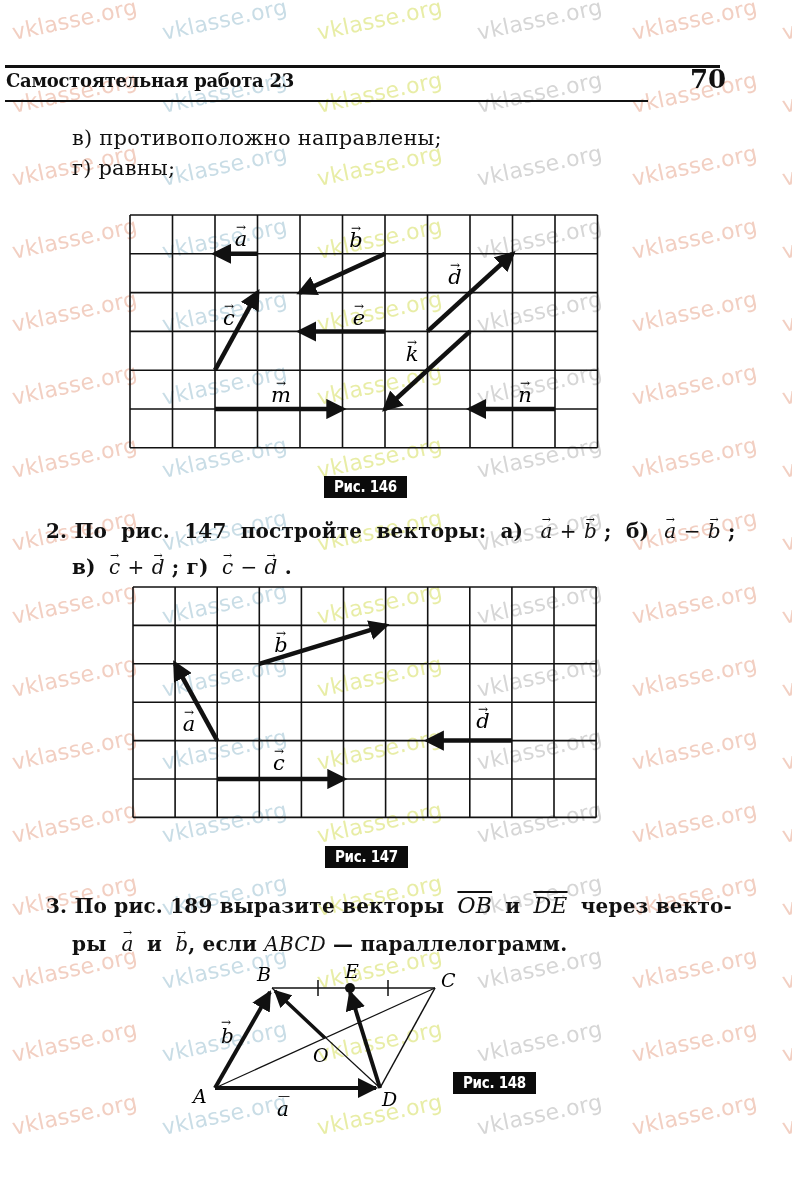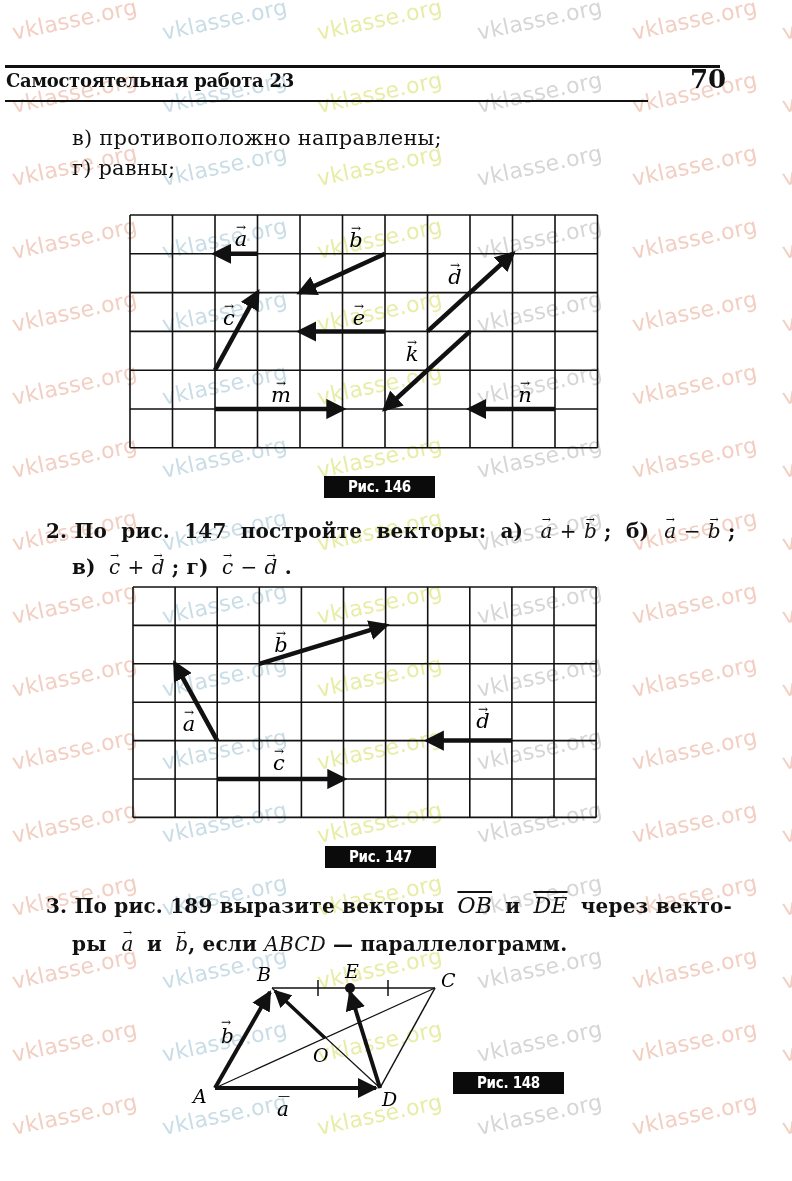--- a/index.html
+++ b/index.html
@@ -24,21 +24,21 @@
   .page-number {
     position: absolute; left: 690px; top: 64px; font-weight: bold; font-size: 26px;
     font-family: "DejaVu Serif", serif;
   }
   .line {
     position: absolute; font-size: 20px; font-weight: bold; white-space: nowrap;
     letter-spacing: 0.2px;
   }
   .caption {
     position: absolute; background: #0b0b0b; color: #fff; font-family: "DejaVu Sans Condensed", "DejaVu Sans", sans-serif;
-    font-weight: bold; font-size: 15px; padding: 1px 24px; line-height: 20px;
+    font-weight: bold; font-size: 15px; padding: 1px 10px; line-height: 20px;
     letter-spacing: -0.3px;
   }
   .task-num { font-weight: bold; }
   .vec { font-style: italic; font-weight: normal; font-family: "DejaVu Serif", serif; position: relative; }
   .vec .arr { position: absolute; left: 0; right: 0; top: -6px; text-align: center; font-size: 11px; font-style: normal; }
   .ov { text-decoration: overline; font-style: italic; font-weight: normal; }
   svg text { font-family: "DejaVu Serif", "Liberation Serif", serif; }
 </style>
 </head>
 <body>

